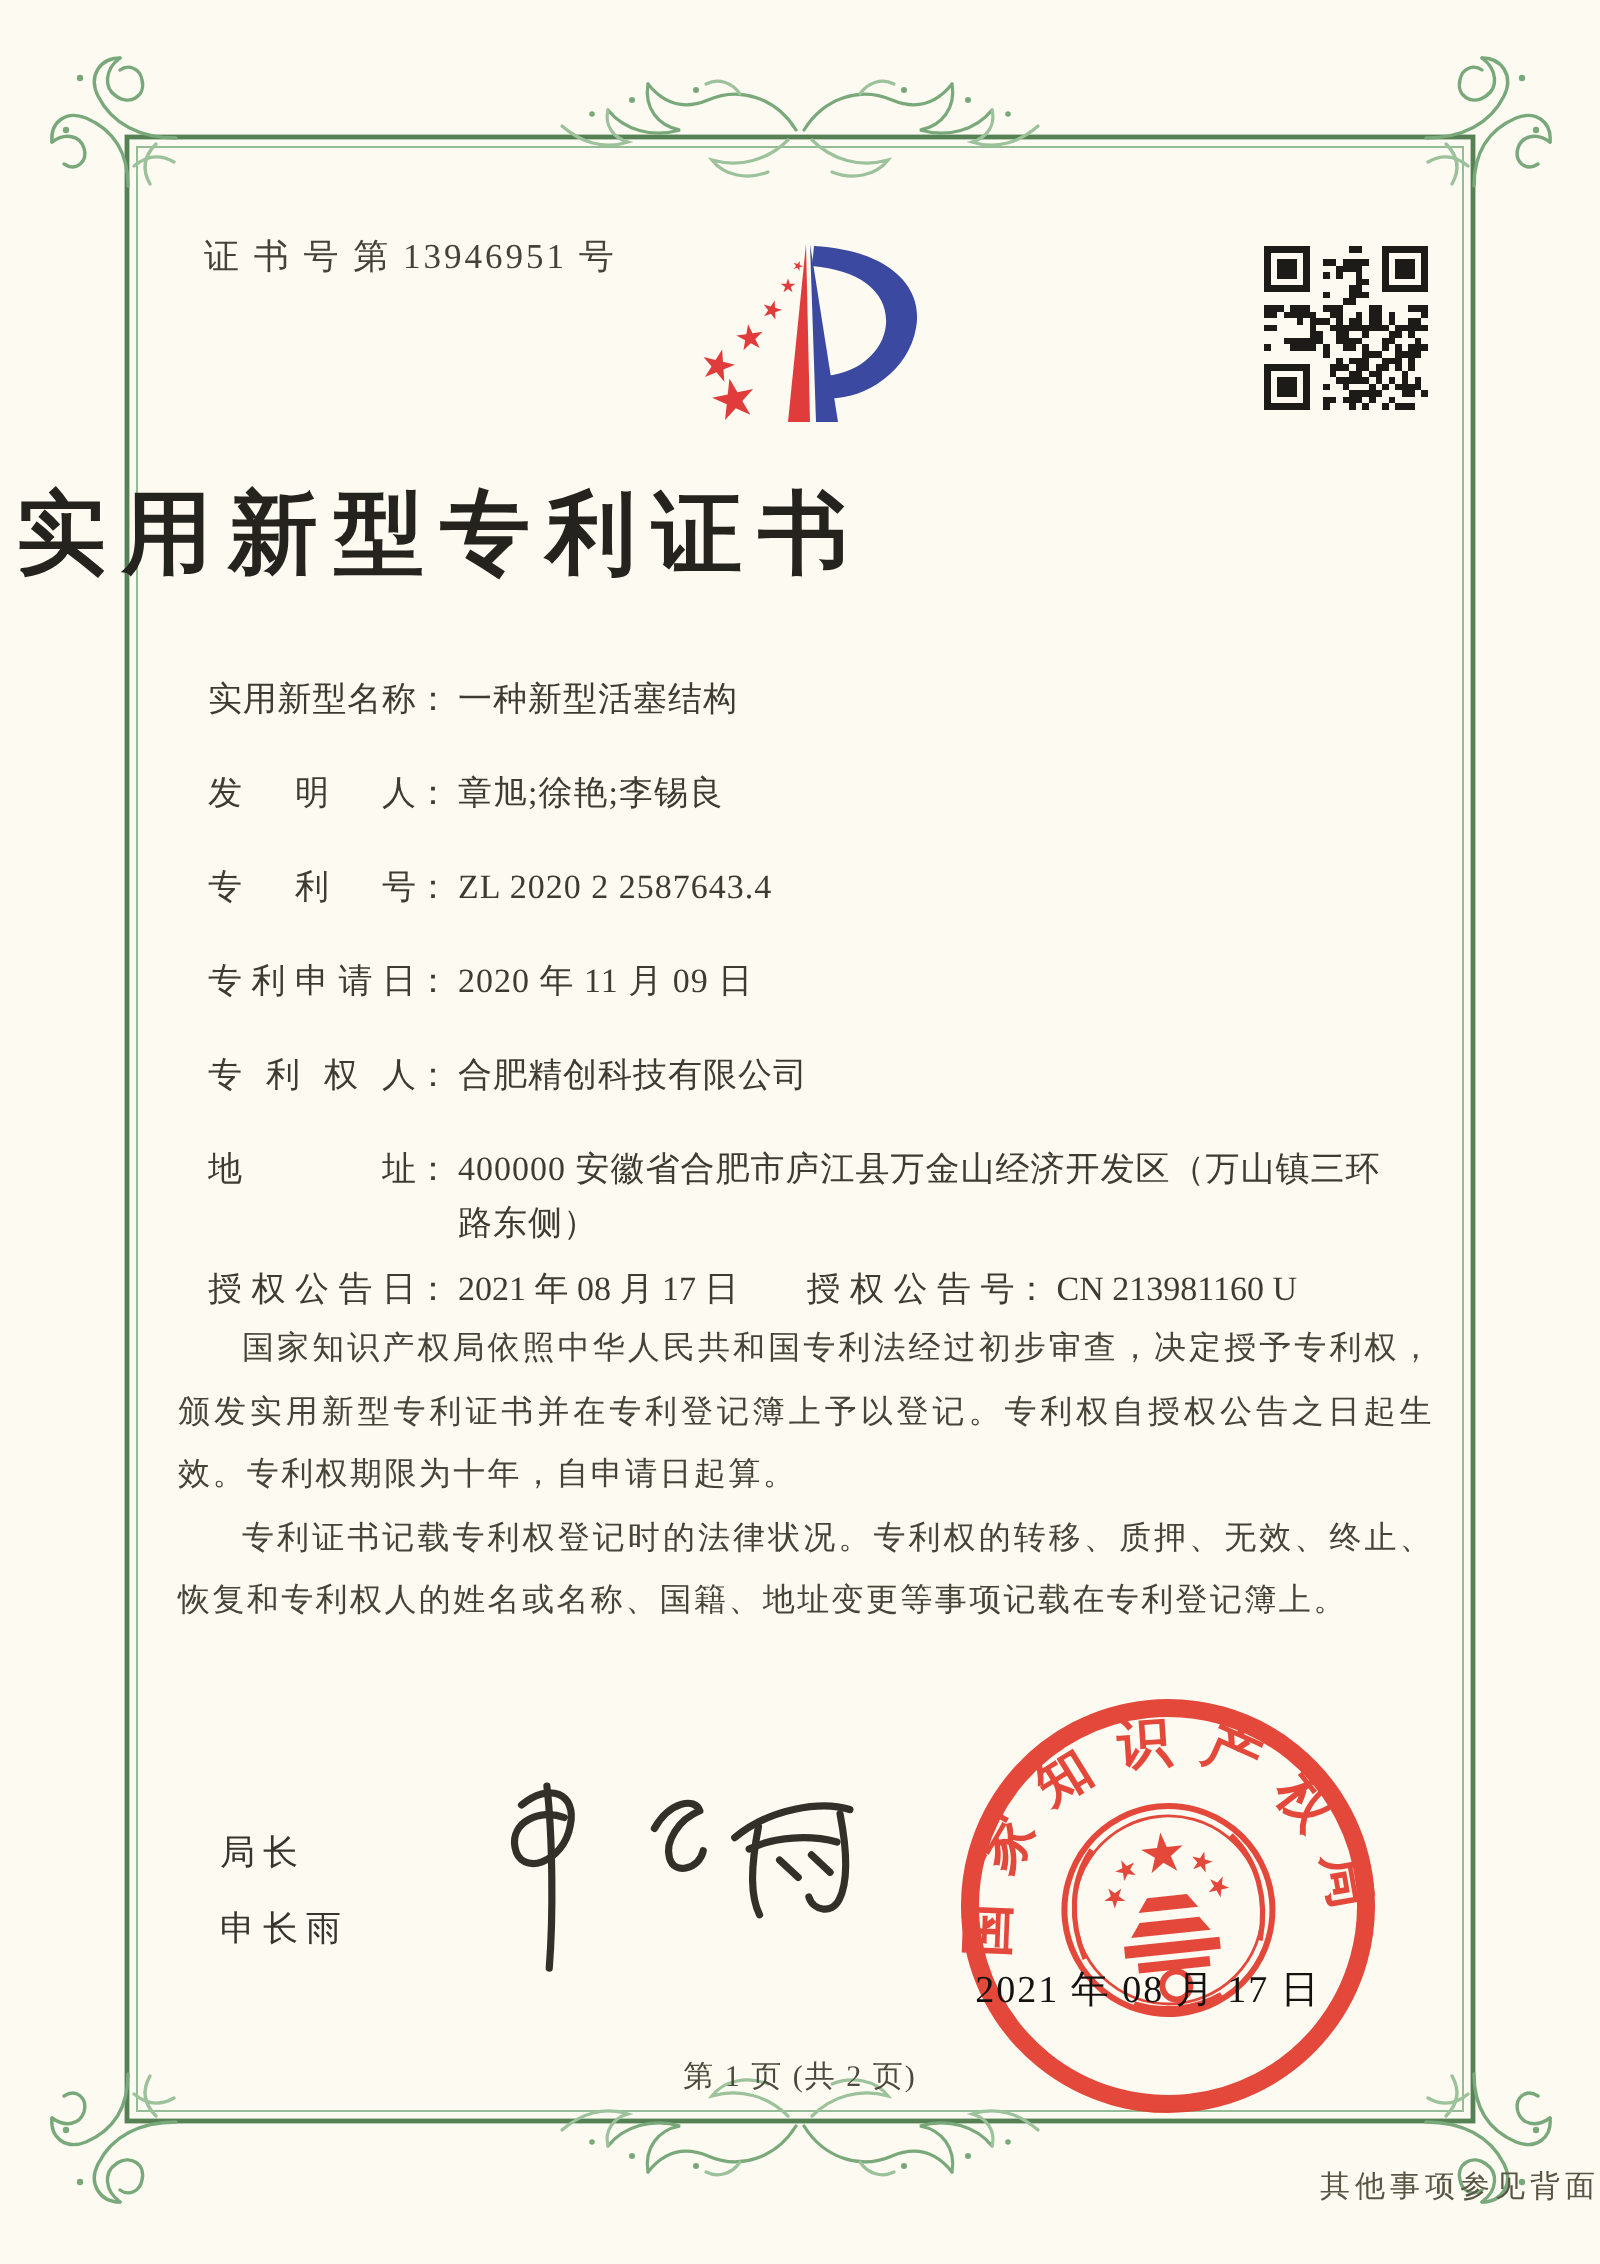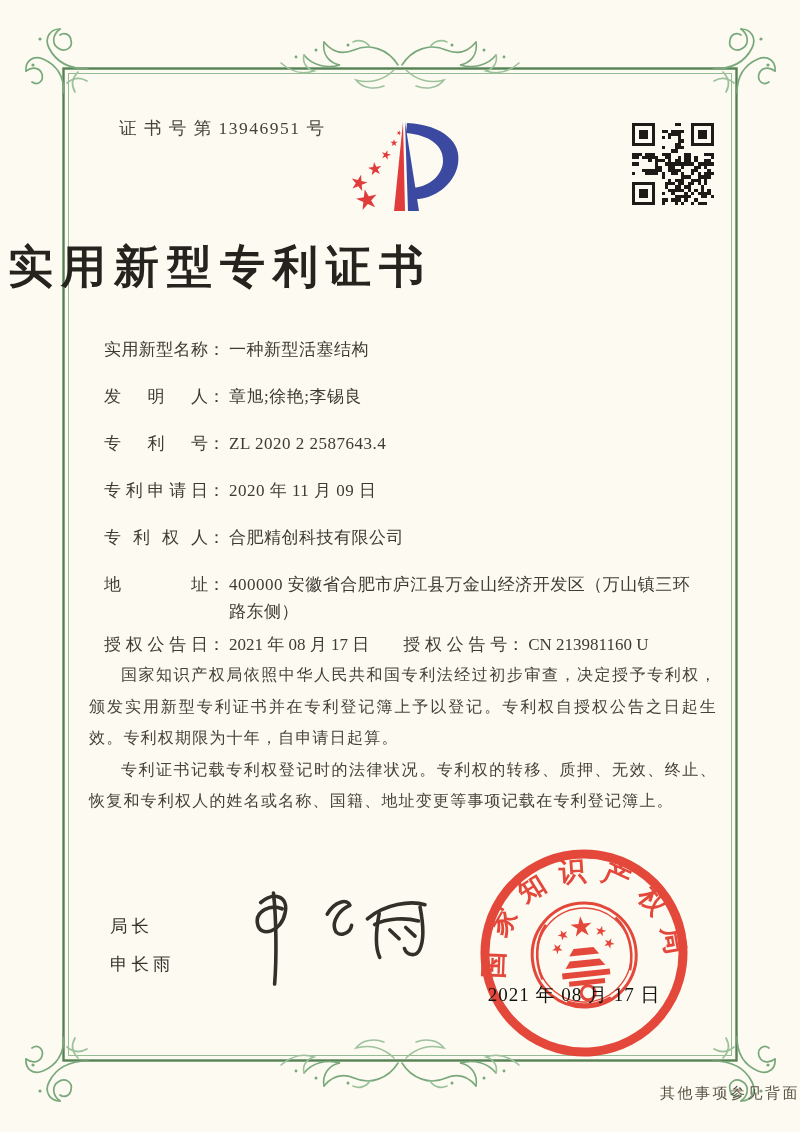--- a/index.html
+++ b/index.html
@@ -3,21 +3,21 @@
 <meta charset="utf-8">
 <style>
   html,body{margin:0;padding:0;background:#e8e6dc;}
   .page{
     position:relative;width:800px;height:1132px;margin:0 auto;
     background:#fcfaf1;overflow:hidden;
     font-family:"Liberation Serif","DejaVu Serif",serif;color:#3e3b33;
   }
   svg{display:block}
   .frame{position:absolute;left:0;top:0;z-index:1}
-  .cert-no{position:absolute;left:119px;top:116px;font-size:17.5px;letter-spacing:1.5px;color:#45423a;z-index:3}
+  .cert-no{position:absolute;left:102px;top:116px;font-size:17.5px;letter-spacing:1.5px;color:#45423a;z-index:3}
   .logo{position:absolute;left:344px;top:110px;z-index:3}
   .qr{position:absolute;left:632px;top:123px;z-index:3}
   .doc-title{position:absolute;left:0;top:237px;width:100%;text-align:left;
     font-size:45px;font-weight:700;letter-spacing:8px;text-indent:8px;color:#25231e;z-index:3}
   .fields{position:absolute;left:104px;top:336px;width:612px;z-index:3}
   .field-row{display:flex;align-items:flex-start;font-size:17px;line-height:27px;margin-bottom:20px;color:#3e3b33}
   .field-row.addr{margin-bottom:6px}
   .field-label{display:block;width:104px;flex:0 0 auto;text-align:justify;text-align-last:justify;-moz-text-align-last:justify}
   .colon{flex:0 0 auto;margin-right:4px}
   .field-value{flex:1;max-width:462px;letter-spacing:0.5px}
@@ -487,15 +487,16 @@
       <rect x="92" y="137" width="36" height="5" stroke="none"></rect>
       <circle cx="110" cy="150" r="7" fill="none" stroke-width="3"></circle>
       <path d="M66,132 C60,112 63,92 75,78" fill="none" stroke-width="2.6"></path>
       <path d="M154,132 C160,112 157,92 145,78" fill="none" stroke-width="2.6"></path>
       <path d="M88,157 C102,163 118,163 132,157" fill="none" stroke-width="3"></path>
     </g>
   </svg>
 
   <div class="seal-date">2021 年 08 月 17 日</div>
 
+  <div class="page-number">第 1 页 (共 2 页)</div>
   <div class="back-note">其他事项参见背面</div>
 
 </div>
 
 </body></html>

